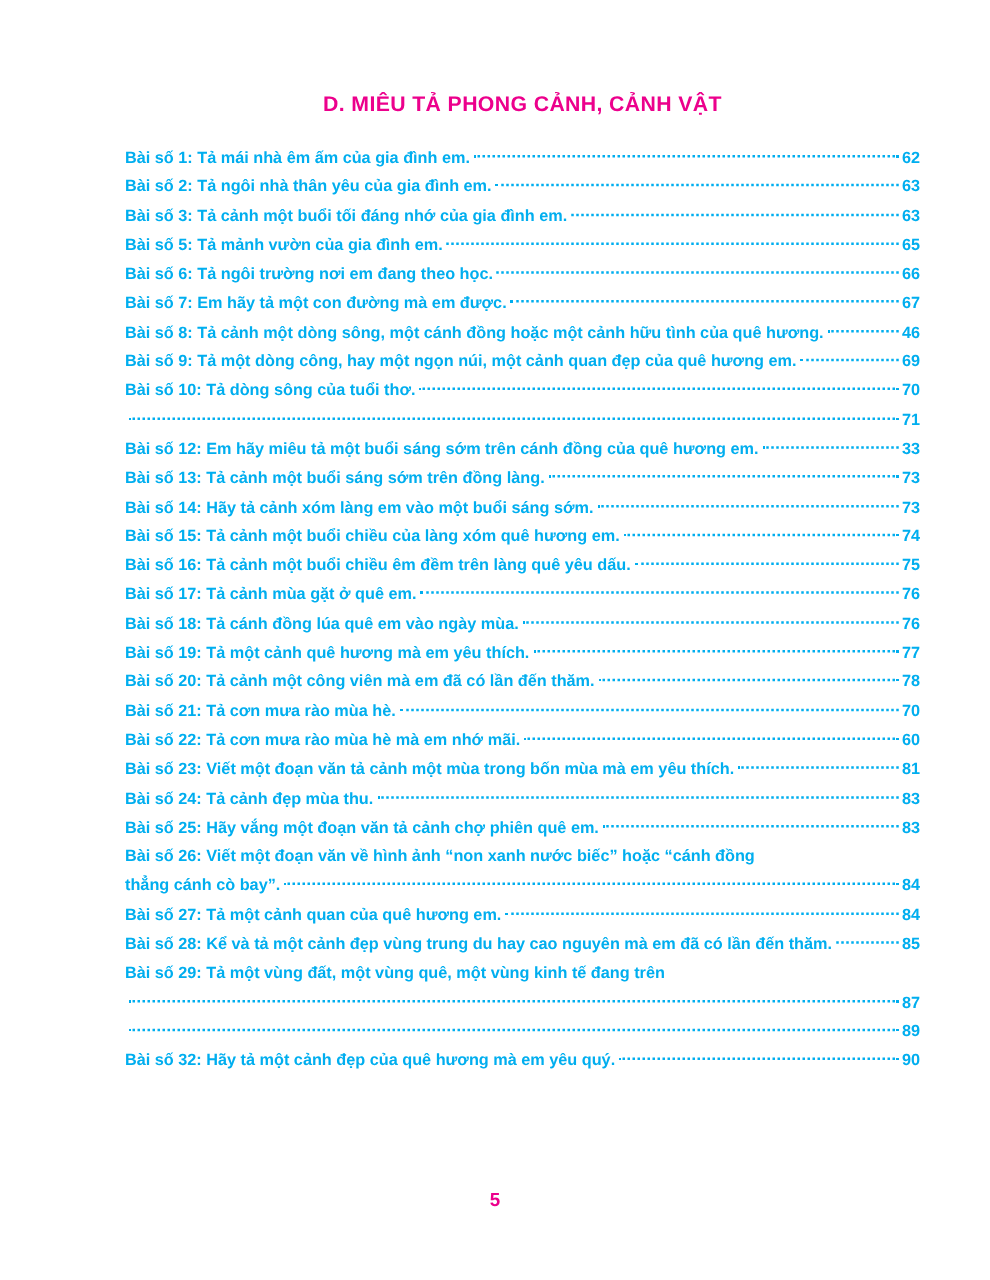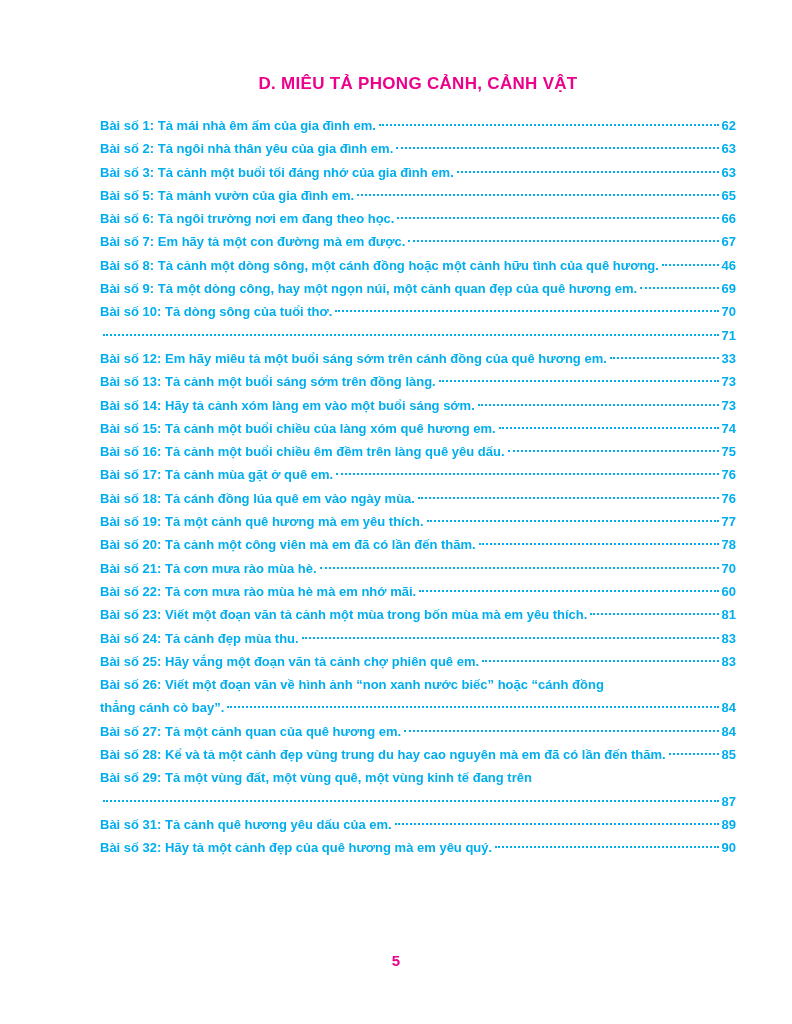--- a/index.html
+++ b/index.html
@@ -263,21 +263,20 @@
         <div class="toc-row">
           <span class="toc-label">Bài số 29: Tả một vùng đất, một vùng quê, một vùng kinh tế đang trên</span>
         </div>
         <div class="toc-row">
           <span class="toc-dots"></span>
           <span class="toc-page">87</span>
         </div>
       </div>
       <div class="toc-entry">
         <div class="toc-row">
-          <span class="toc-label">Bài số 31: Tả cảnh quê hương yêu dấu của em.</span>
           <span class="toc-dots"></span>
           <span class="toc-page">89</span>
         </div>
       </div>
       <div class="toc-entry">
         <div class="toc-row">
           <span class="toc-label">Bài số 32: Hãy tả một cảnh đẹp của quê hương mà em yêu quý.</span>
           <span class="toc-dots"></span>
           <span class="toc-page">90</span>
         </div>

